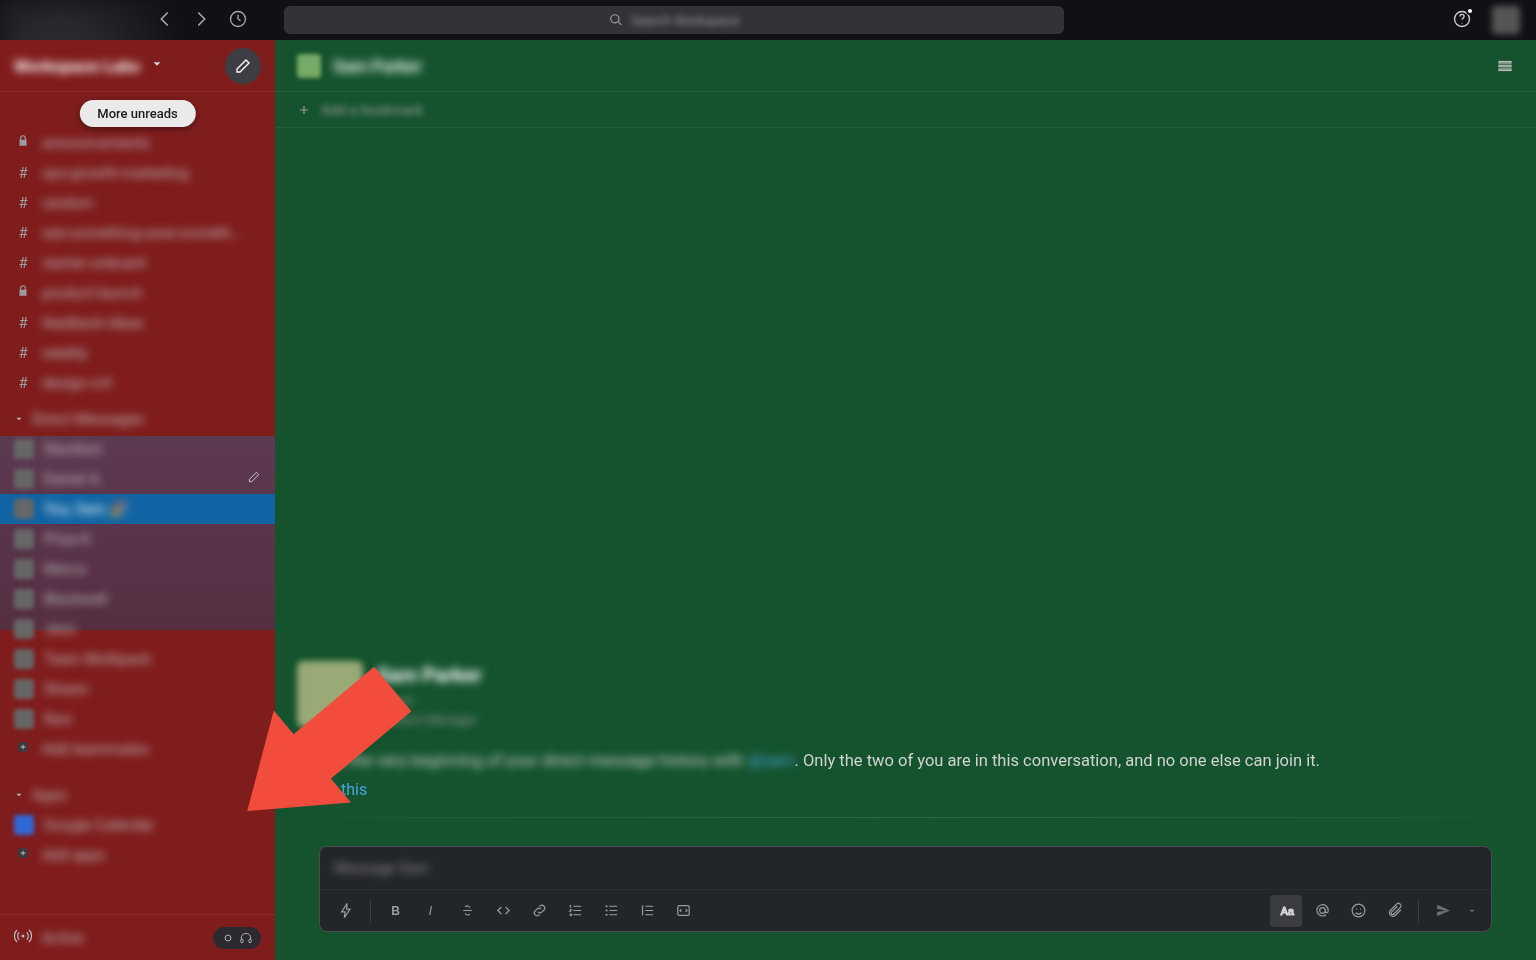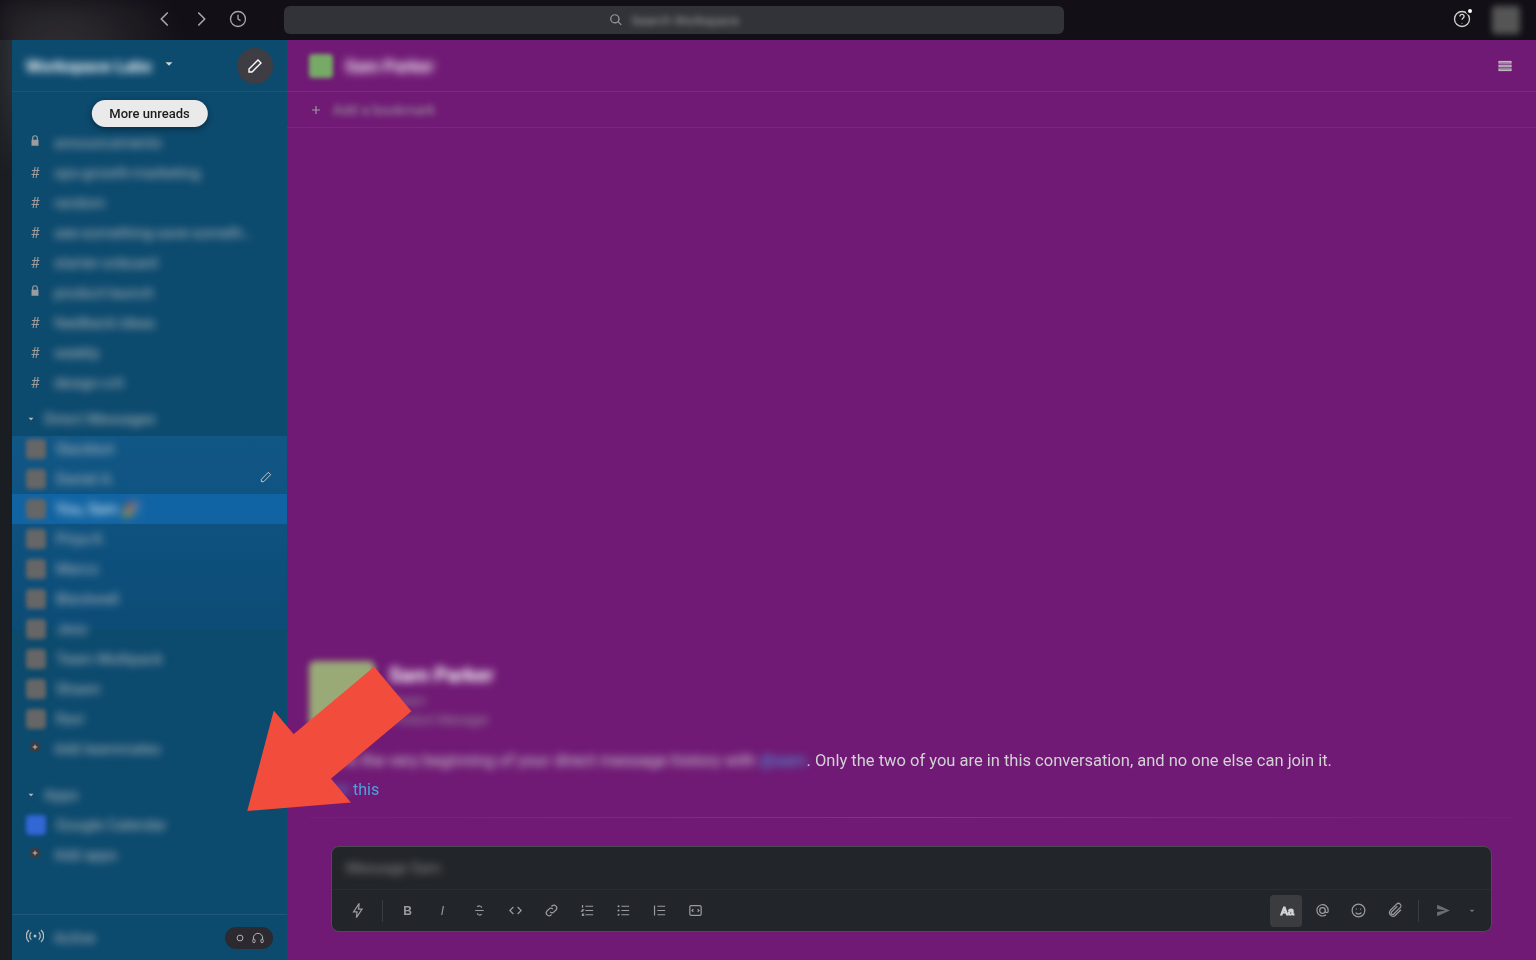--- a/index.html
+++ b/index.html
@@ -14,21 +14,21 @@
   .search-bar { flex:0 0 780px; margin-left:20px; height:28px; background:#313338; border-radius:6px; display:flex; align-items:center; justify-content:center; gap:8px; color:#9d9d9f; font-size:13px; }
   .search-bar svg { width:14px; height:14px; fill:#9d9d9f; }
   .topbar-right { margin-left:auto; display:flex; align-items:center; gap:20px; }
   .help-btn { position:relative; }
   .help-btn svg { width:20px; height:20px; stroke:#d1d2d3; fill:none; stroke-width:1.6; }
   .help-badge { position:absolute; top:-2px; right:-2px; width:8px; height:8px; background:#fff; border-radius:50%; border:2px solid #121016; }
   .user-avatar-top { width:28px; height:28px; border-radius:4px; background:#555; position:relative; filter:blur(3px); }
   
   .body { flex:1; display:flex; min-height:0; }
   
-  .sidebar { width:275px; background:#0c4a6e; display:flex; flex-direction:column; position:relative;margin-left:12px; }
+  .sidebar { width:275px; background:#7f1d1d; display:flex; flex-direction:column; position:relative; }
   .ws-header { height:52px; display:flex; align-items:center; padding:0 14px; gap:10px; border-bottom:1px solid rgba(255,255,255,0.06); }
   .ws-name { font-weight:700; font-size:17px; color:#fff; filter:blur(4px); }
   .ws-chevron svg { width:14px; height:14px; fill:#d1d2d3; }
   .compose-btn { margin-left:auto; width:36px; height:36px; border-radius:50%; background:#3f3d44; display:flex; align-items:center; justify-content:center; }
   .compose-btn svg { width:18px; height:18px; stroke:#fff; fill:none; stroke-width:1.8; }
   .sidebar-scroll { flex:1; overflow:hidden; position:relative; padding-top:6px; }
   .more-unreads-pill { position:absolute; top:8px; left:50%; transform:translateX(-50%); background:#eaeaea; color:#1d1c1d; font-size:13px; font-weight:500; padding:6px 18px; border-radius:18px; z-index:5; box-shadow:0 2px 6px rgba(0,0,0,0.4); }
   .ch-list { list-style:none; padding:0 0 6px 0; }
   .ch-item { height:30px; display:flex; align-items:center; padding:0 14px; gap:10px; font-size:15px; color:#bcbcbd; cursor:pointer; position:relative; }
   .ch-item.blurred span.label { filter:blur(4px); }
@@ -44,21 +44,21 @@
   .section-head.blurred span { filter:blur(4px); }
   .highlight-band { position:absolute; left:0; width:275px; background:linear-gradient(180deg,#1a6fb3,#0b4f86); opacity:0.35; pointer-events:none; }
   .hb1 { top:344px; height:194px; }
   .sidebar-footer { height:46px; border-top:1px solid rgba(255,255,255,0.08); display:flex; align-items:center; padding:0 14px; gap:10px; color:#bcbcbd; font-size:15px; }
   .sidebar-footer .broadcast svg { width:18px; height:18px; stroke:#bcbcbd; fill:none; stroke-width:1.6; }
   .sidebar-footer .label { filter:blur(4px); }
   .sidebar-footer .right { margin-left:auto; display:flex; gap:6px; align-items:center; }
   .sidebar-footer .pill { display:flex; align-items:center; gap:4px; background:#2c2a30; border-radius:14px; padding:4px 8px; }
   .sidebar-footer .pill svg { width:14px; height:14px; stroke:#bcbcbd; fill:none; stroke-width:1.6; }
   
-  .main { flex:1; display:flex; flex-direction:column; background:#701a75; min-width:0; }
+  .main { flex:1; display:flex; flex-direction:column; background:#14532d; min-width:0; }
   .chan-header { height:52px; display:flex; align-items:center; padding:0 22px; border-bottom:1px solid rgba(255,255,255,0.08); gap:12px; }
   .chan-header .pair-avatar { width:24px; height:24px; border-radius:4px; background:#7a6; filter:blur(2px); }
   .chan-header .chan-title { font-weight:700; color:#fff; font-size:17px; filter:blur(5px); }
   .chan-header .header-right { margin-left:auto; display:flex; align-items:center; gap:14px; }
   .chan-header .header-right .icon-btn svg { width:18px; height:18px; stroke:#bcbcbd; fill:none; stroke-width:1.6; }
   .bookmark-row { height:36px; display:flex; align-items:center; padding:0 22px; gap:10px; color:#9c9c9e; font-size:14px; border-bottom:1px solid rgba(255,255,255,0.06);}
   .bookmark-row svg { width:14px; height:14px; fill:#9c9c9e; }
   .bookmark-row span { filter:blur(3px); }
   .messages-pane { flex:1; display:flex; flex-direction:column; justify-content:flex-end; padding:0 22px 14px 22px; min-height:0; }
   .dm-intro { margin-bottom:18px; }

